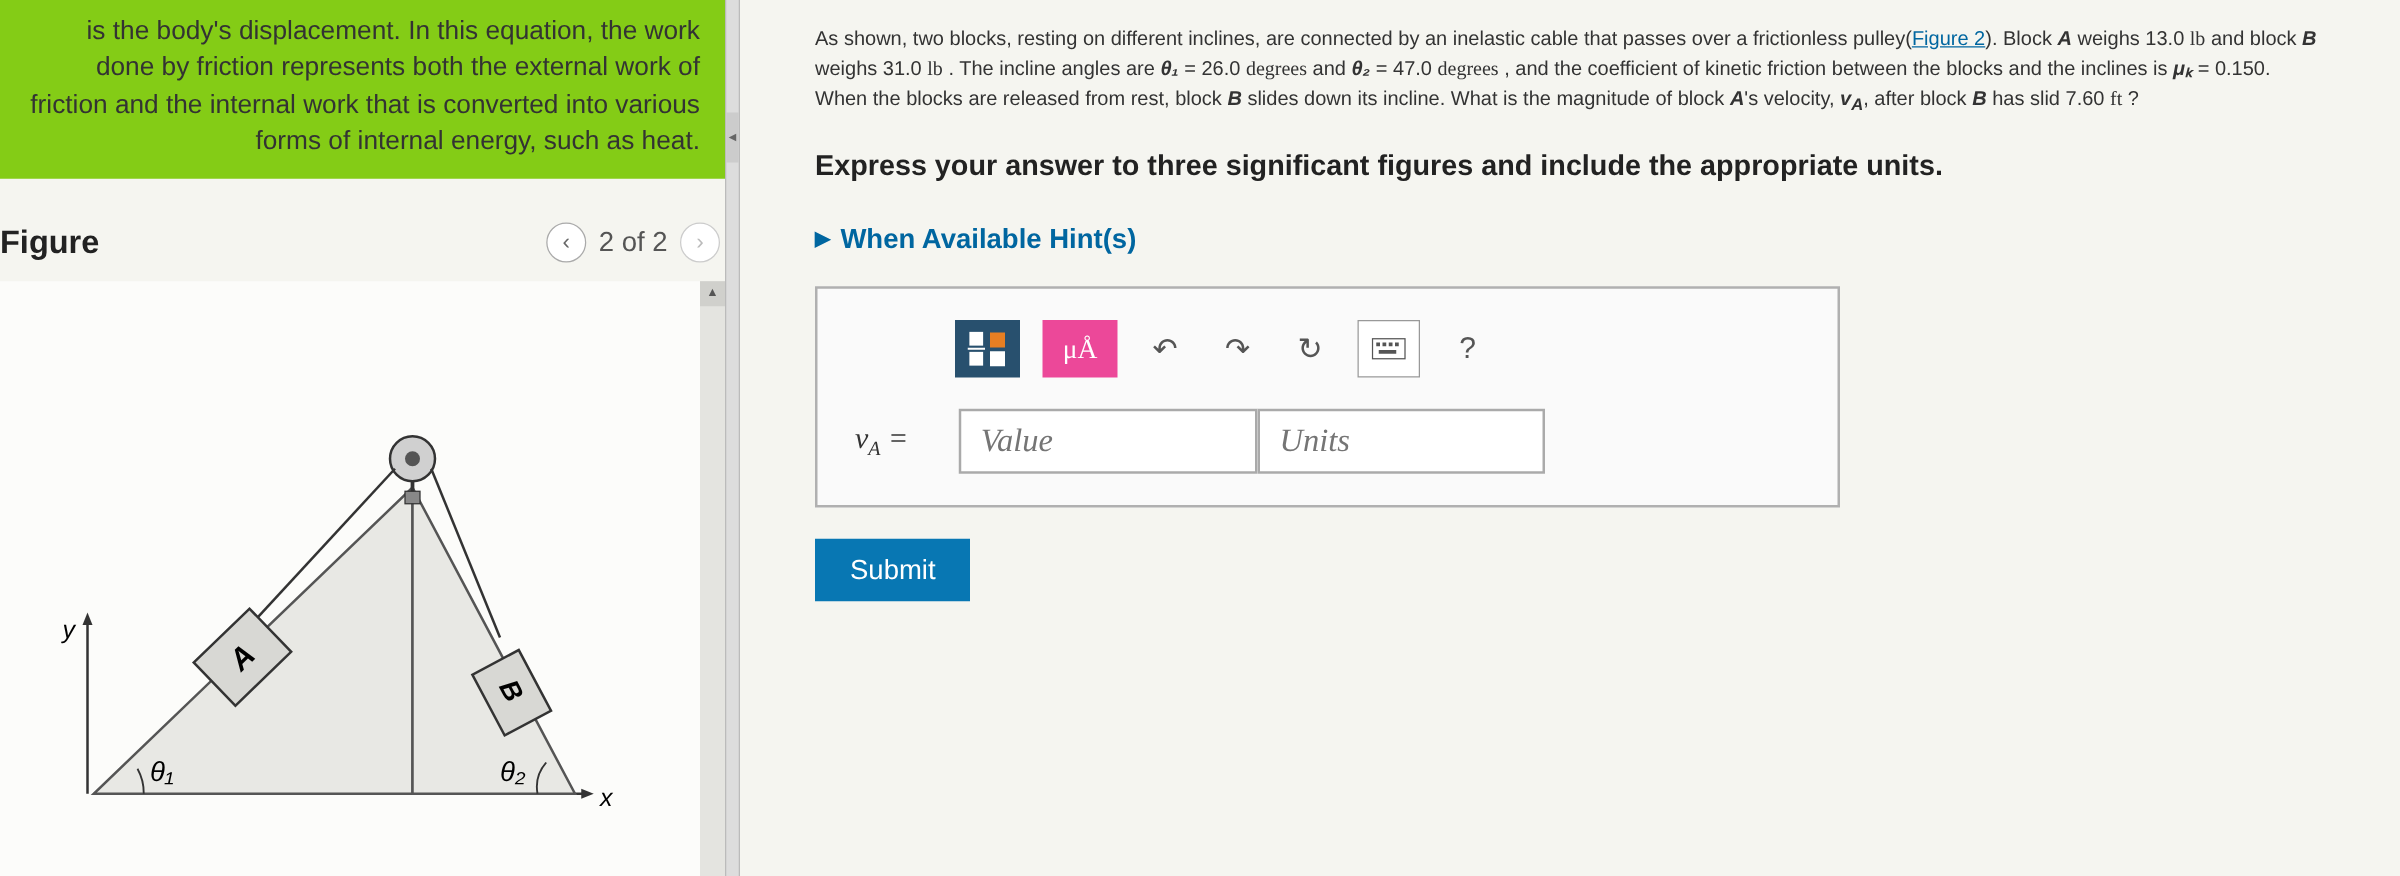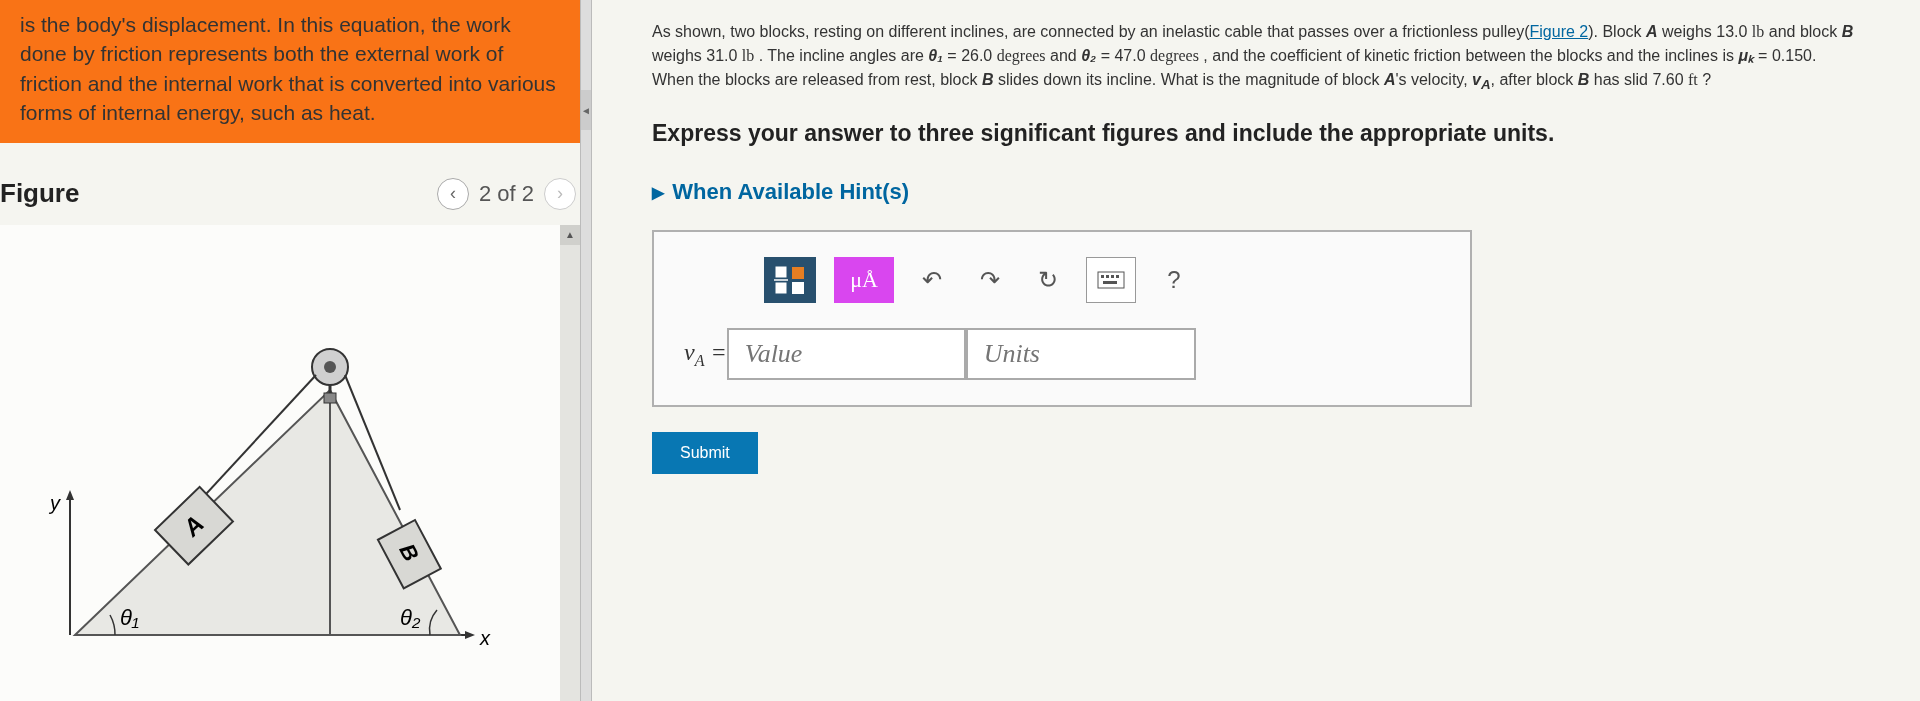--- a/index.html
+++ b/index.html
@@ -13,25 +13,26 @@
       color: #333;
       overflow: hidden;
     }
     .left-panel {
       width: 580px;
       background: #f5f5f0;
       display: flex;
       flex-direction: column;
     }
     .info-box {
-      background: #f97316;
+      background: #84cc16;
       padding: 10px 20px 15px 20px;
       color: #333;
       line-height: 1.4;
       font-size: 21px;
+      text-align: right;
     }
     .figure-header {
       display: flex;
       align-items: center;
       justify-content: space-between;
       padding: 25px 4px 15px 0;
       margin-top: 10px;
     }
     .figure-title {
       font-size: 26px;
@@ -153,21 +154,21 @@
       border: 1px solid #999;
       background: #fff;
       display: flex;
       align-items: center;
       justify-content: center;
       cursor: pointer;
       font-size: 20px;
       color: #333;
     }
     .tool-btn.frac { background: #28506e; color: #fff; border: none; width: 52px; }
-    .tool-btn.units { background: #d946ef; color: #fff; border: none; width: 60px; font-size: 22px; font-family: Georgia, serif; }
+    .tool-btn.units { background: #ec4899; color: #fff; border: none; width: 60px; font-size: 22px; font-family: Georgia, serif; }
     .tool-icon { width: 40px; height: 40px; display: flex; align-items: center; justify-content: center; font-size: 24px; color: #555; cursor: pointer; }
     .answer-row {
       display: flex;
       align-items: center;
     }
     .var-label {
       font-size: 24px;
       font-style: italic;
       font-family: Georgia, serif;
     }
@@ -175,28 +176,28 @@
     .input-box {
       border: 2px solid #aaa;
       background: #fff;
       height: 52px;
       padding: 8px 16px;
       font-size: 26px;
       font-style: italic;
       color: #999;
       font-family: Georgia, serif;
     }
-    .input-value { width: 239px; }
+    .input-value { width: 239px; margin-left: 40px; }
     .input-units { width: 230px; }
     .submit-btn {
       background: #0877b3;
       color: #fff;
       border: none;
       padding: 12px 28px;
-      font-size: 16px;
+      font-size: 22px;
       cursor: pointer;
     }
     .diagram {
       position: relative;
       width: 480px;
       height: 380px;
       margin-top: 40px;
     }
   </style>
 </head>

